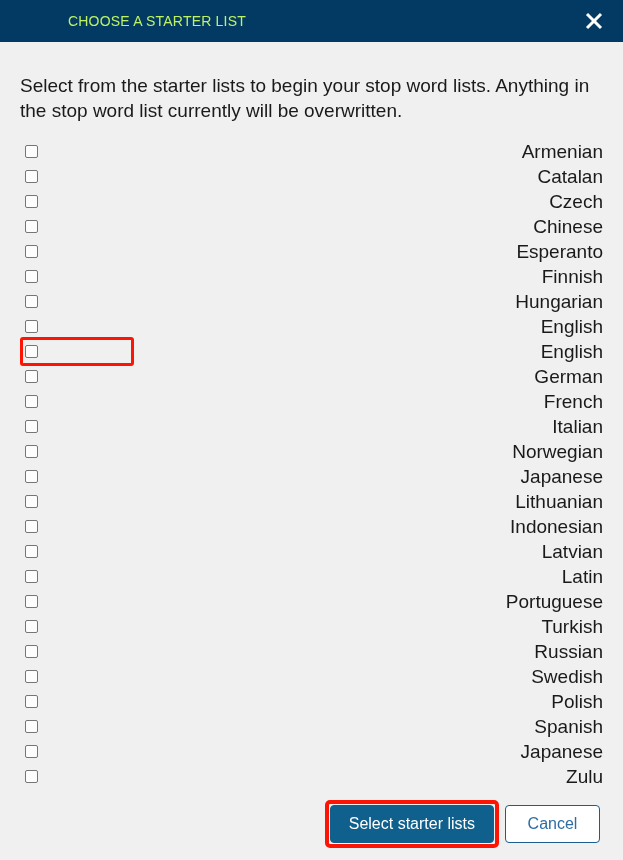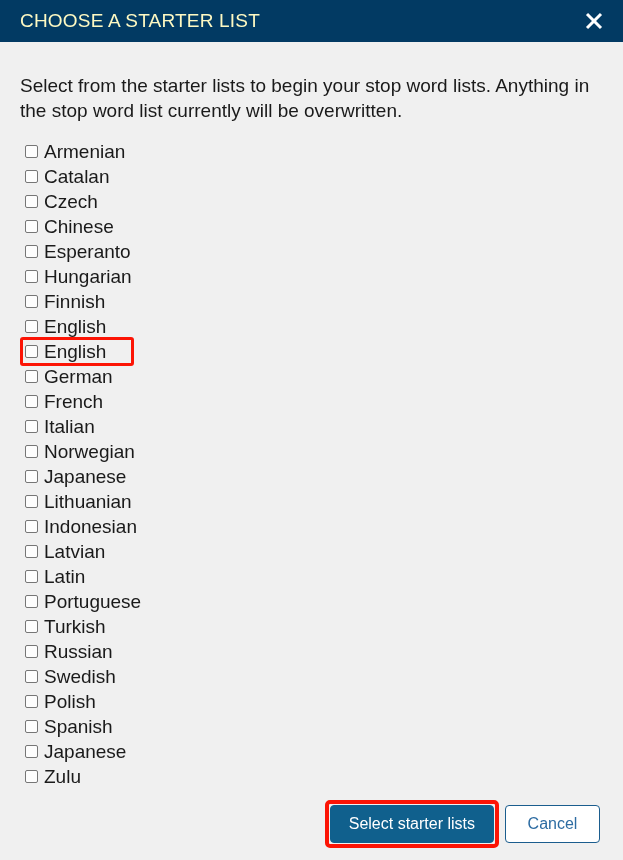--- a/index.html
+++ b/index.html
@@ -29,25 +29,26 @@
     height: 42px;
     min-height: 42px;
     background: #023a63;
     display: flex;
     align-items: center;
     justify-content: space-between;
     padding: 0 14px 0 20px;
     box-sizing: border-box;
   }
   .dialog-title {
-    color: #fef9c3;
-    font-size: 19px;
+    color: #bef264;
+    font-size: 14px;
     letter-spacing: 0.2px;
     line-height: 42px;
     white-space: nowrap;
+    margin-left: 48px;
   }
   .close-btn {
     width: 30px;
     height: 30px;
     display: flex;
     align-items: center;
     justify-content: center;
     cursor: pointer;
     background: transparent;
     border: 0;
@@ -76,20 +77,21 @@
     padding: 0;
     list-style: none;
   }
   .list-item {
     display: flex;
     align-items: center;
     height: 25px;
     padding-left: 5px;
     box-sizing: border-box;
     position: relative;
+    justify-content: space-between;
   }
   .list-item .cb {
     width: 13px;
     height: 13px;
     min-width: 13px;
     border: 1px solid #767676;
     background: #fdfdfd;
     border-radius: 2px;
     box-sizing: border-box;
     margin: 0 6px 0 0;
@@ -202,25 +204,25 @@
         <li class="list-item">
           <span class="cb"></span>
           <span class="lbl">Chinese</span>
         </li>
         <li class="list-item">
           <span class="cb"></span>
           <span class="lbl">Esperanto</span>
         </li>
         <li class="list-item">
           <span class="cb"></span>
+          <span class="lbl">Finnish</span>
+        </li>
+        <li class="list-item">
+          <span class="cb"></span>
           <span class="lbl">Hungarian</span>
-        </li>
-        <li class="list-item">
-          <span class="cb"></span>
-          <span class="lbl">Finnish</span>
         </li>
         <li class="list-item">
           <span class="cb"></span>
           <span class="lbl">English</span>
         </li>
         <li class="list-item highlighted">
           <span class="cb"></span>
           <span class="lbl">English</span>
         </li>
         <li class="list-item">

